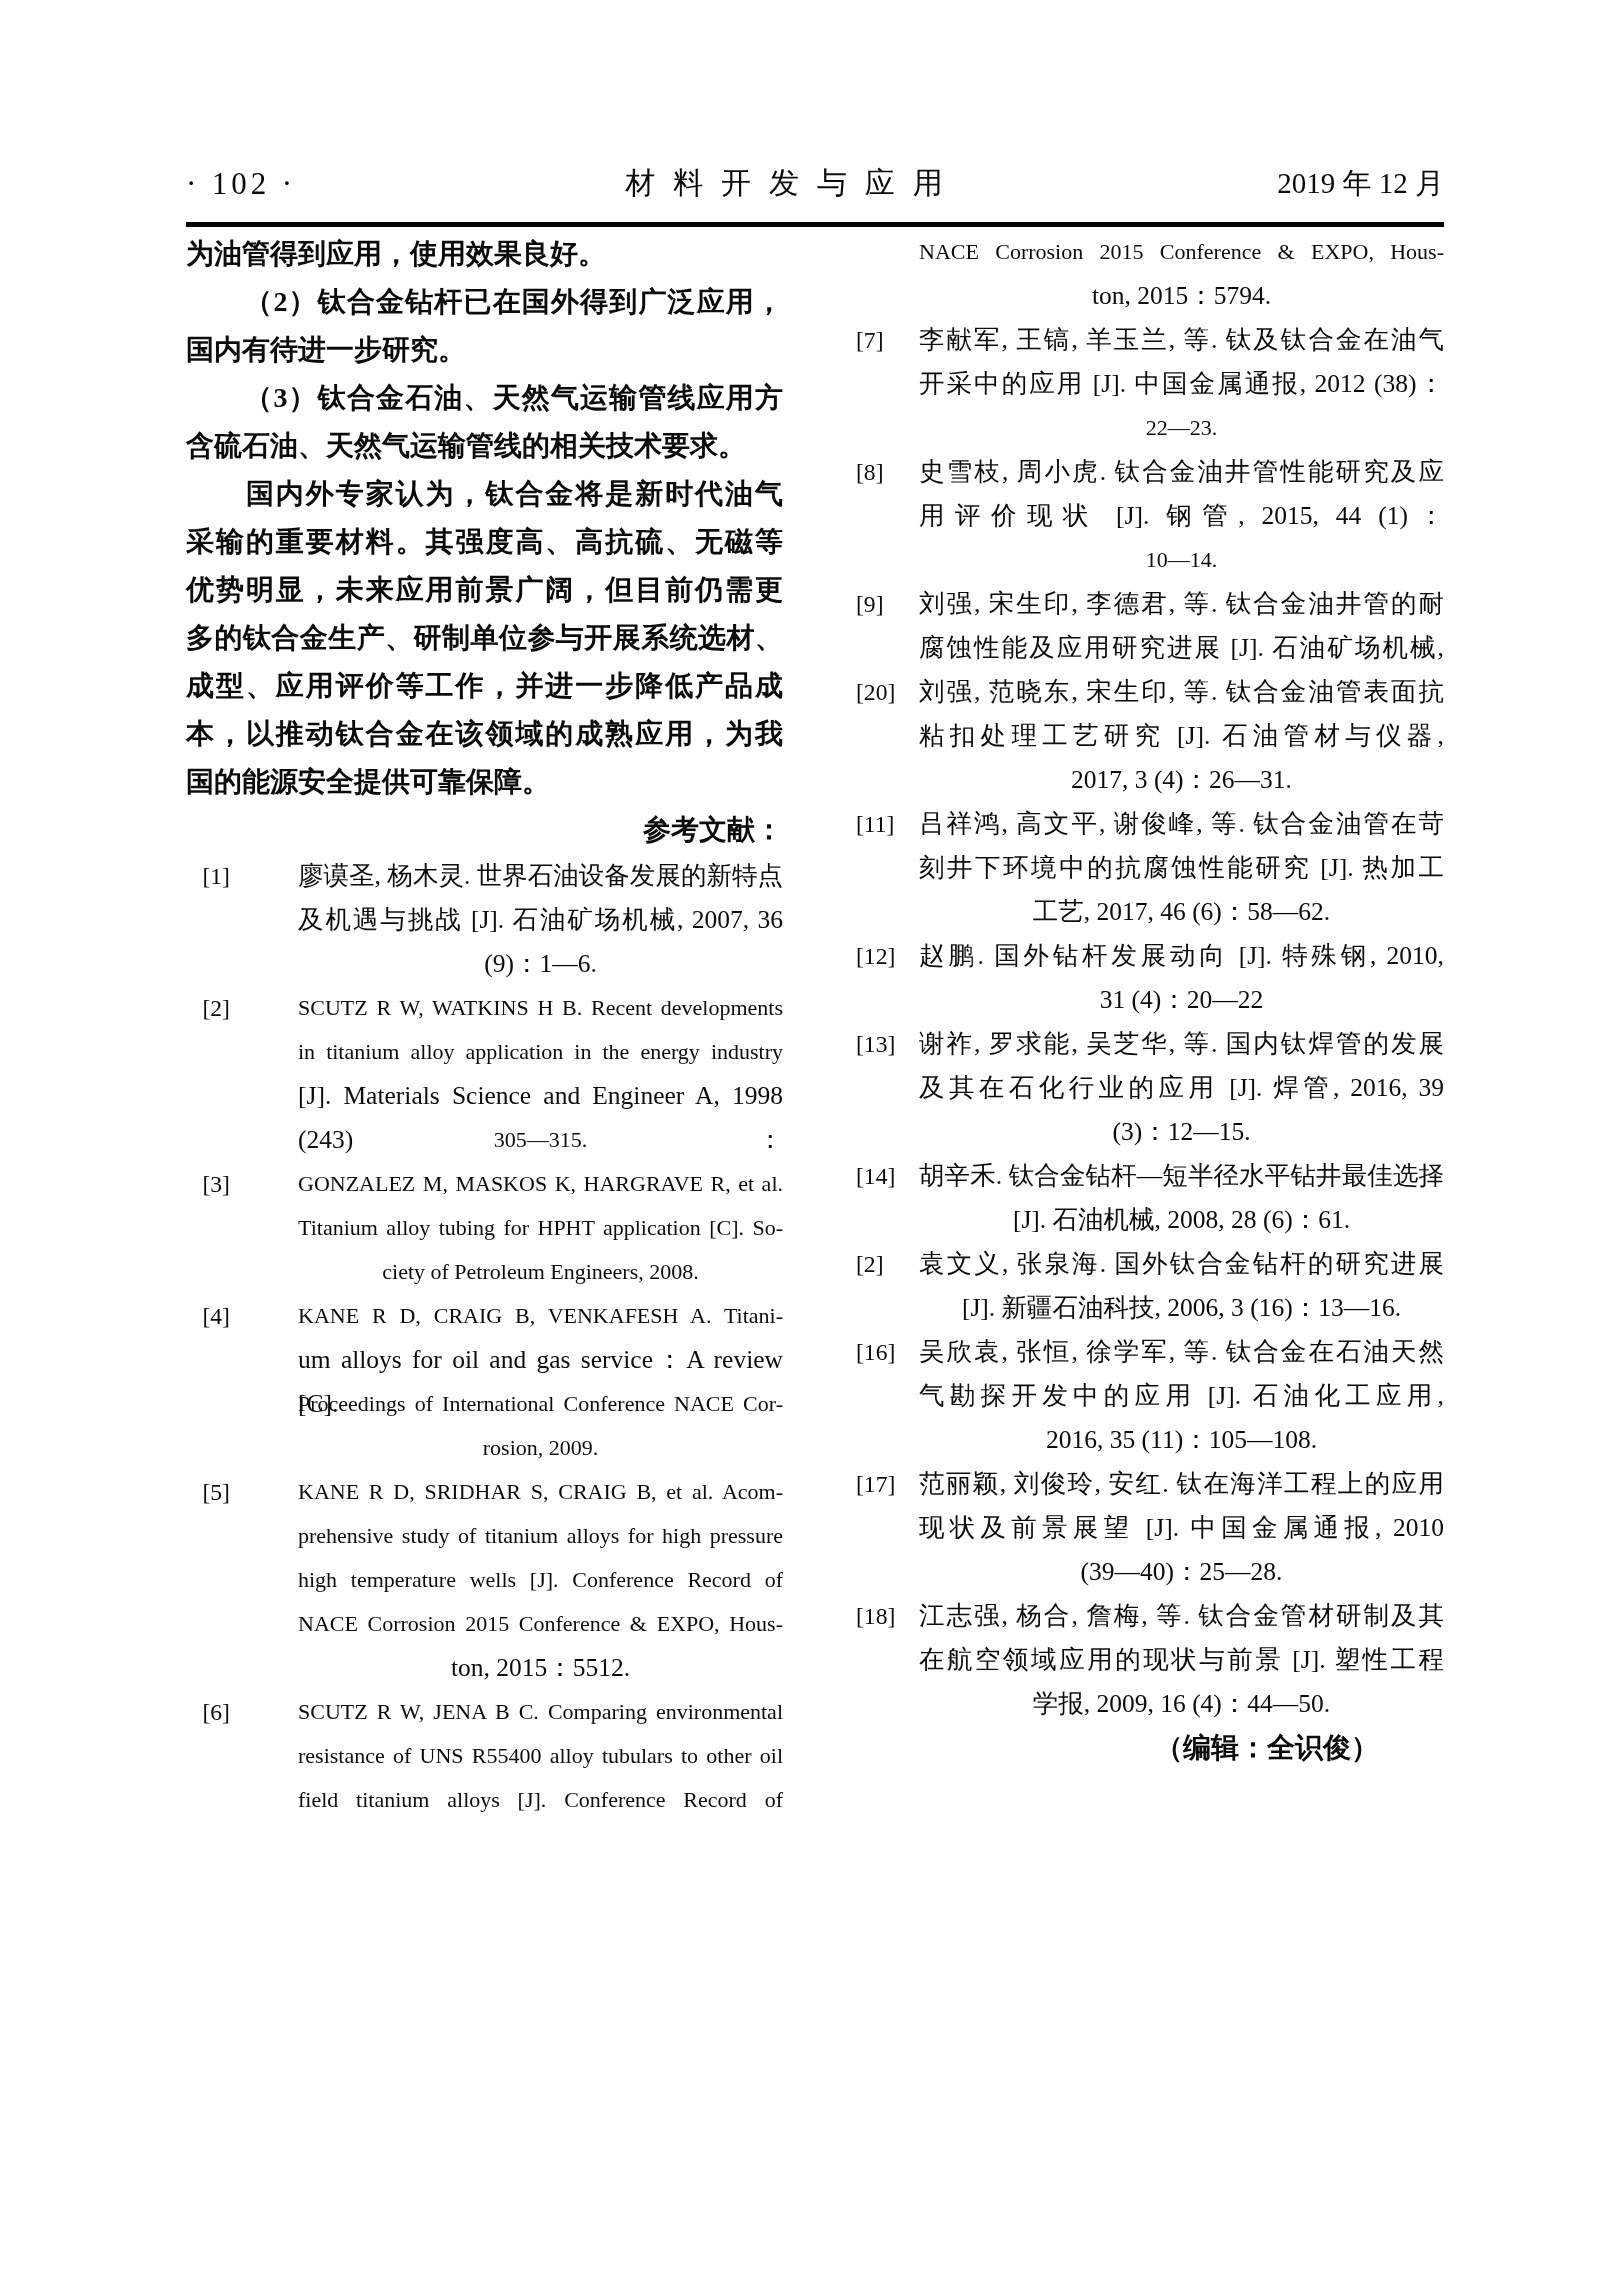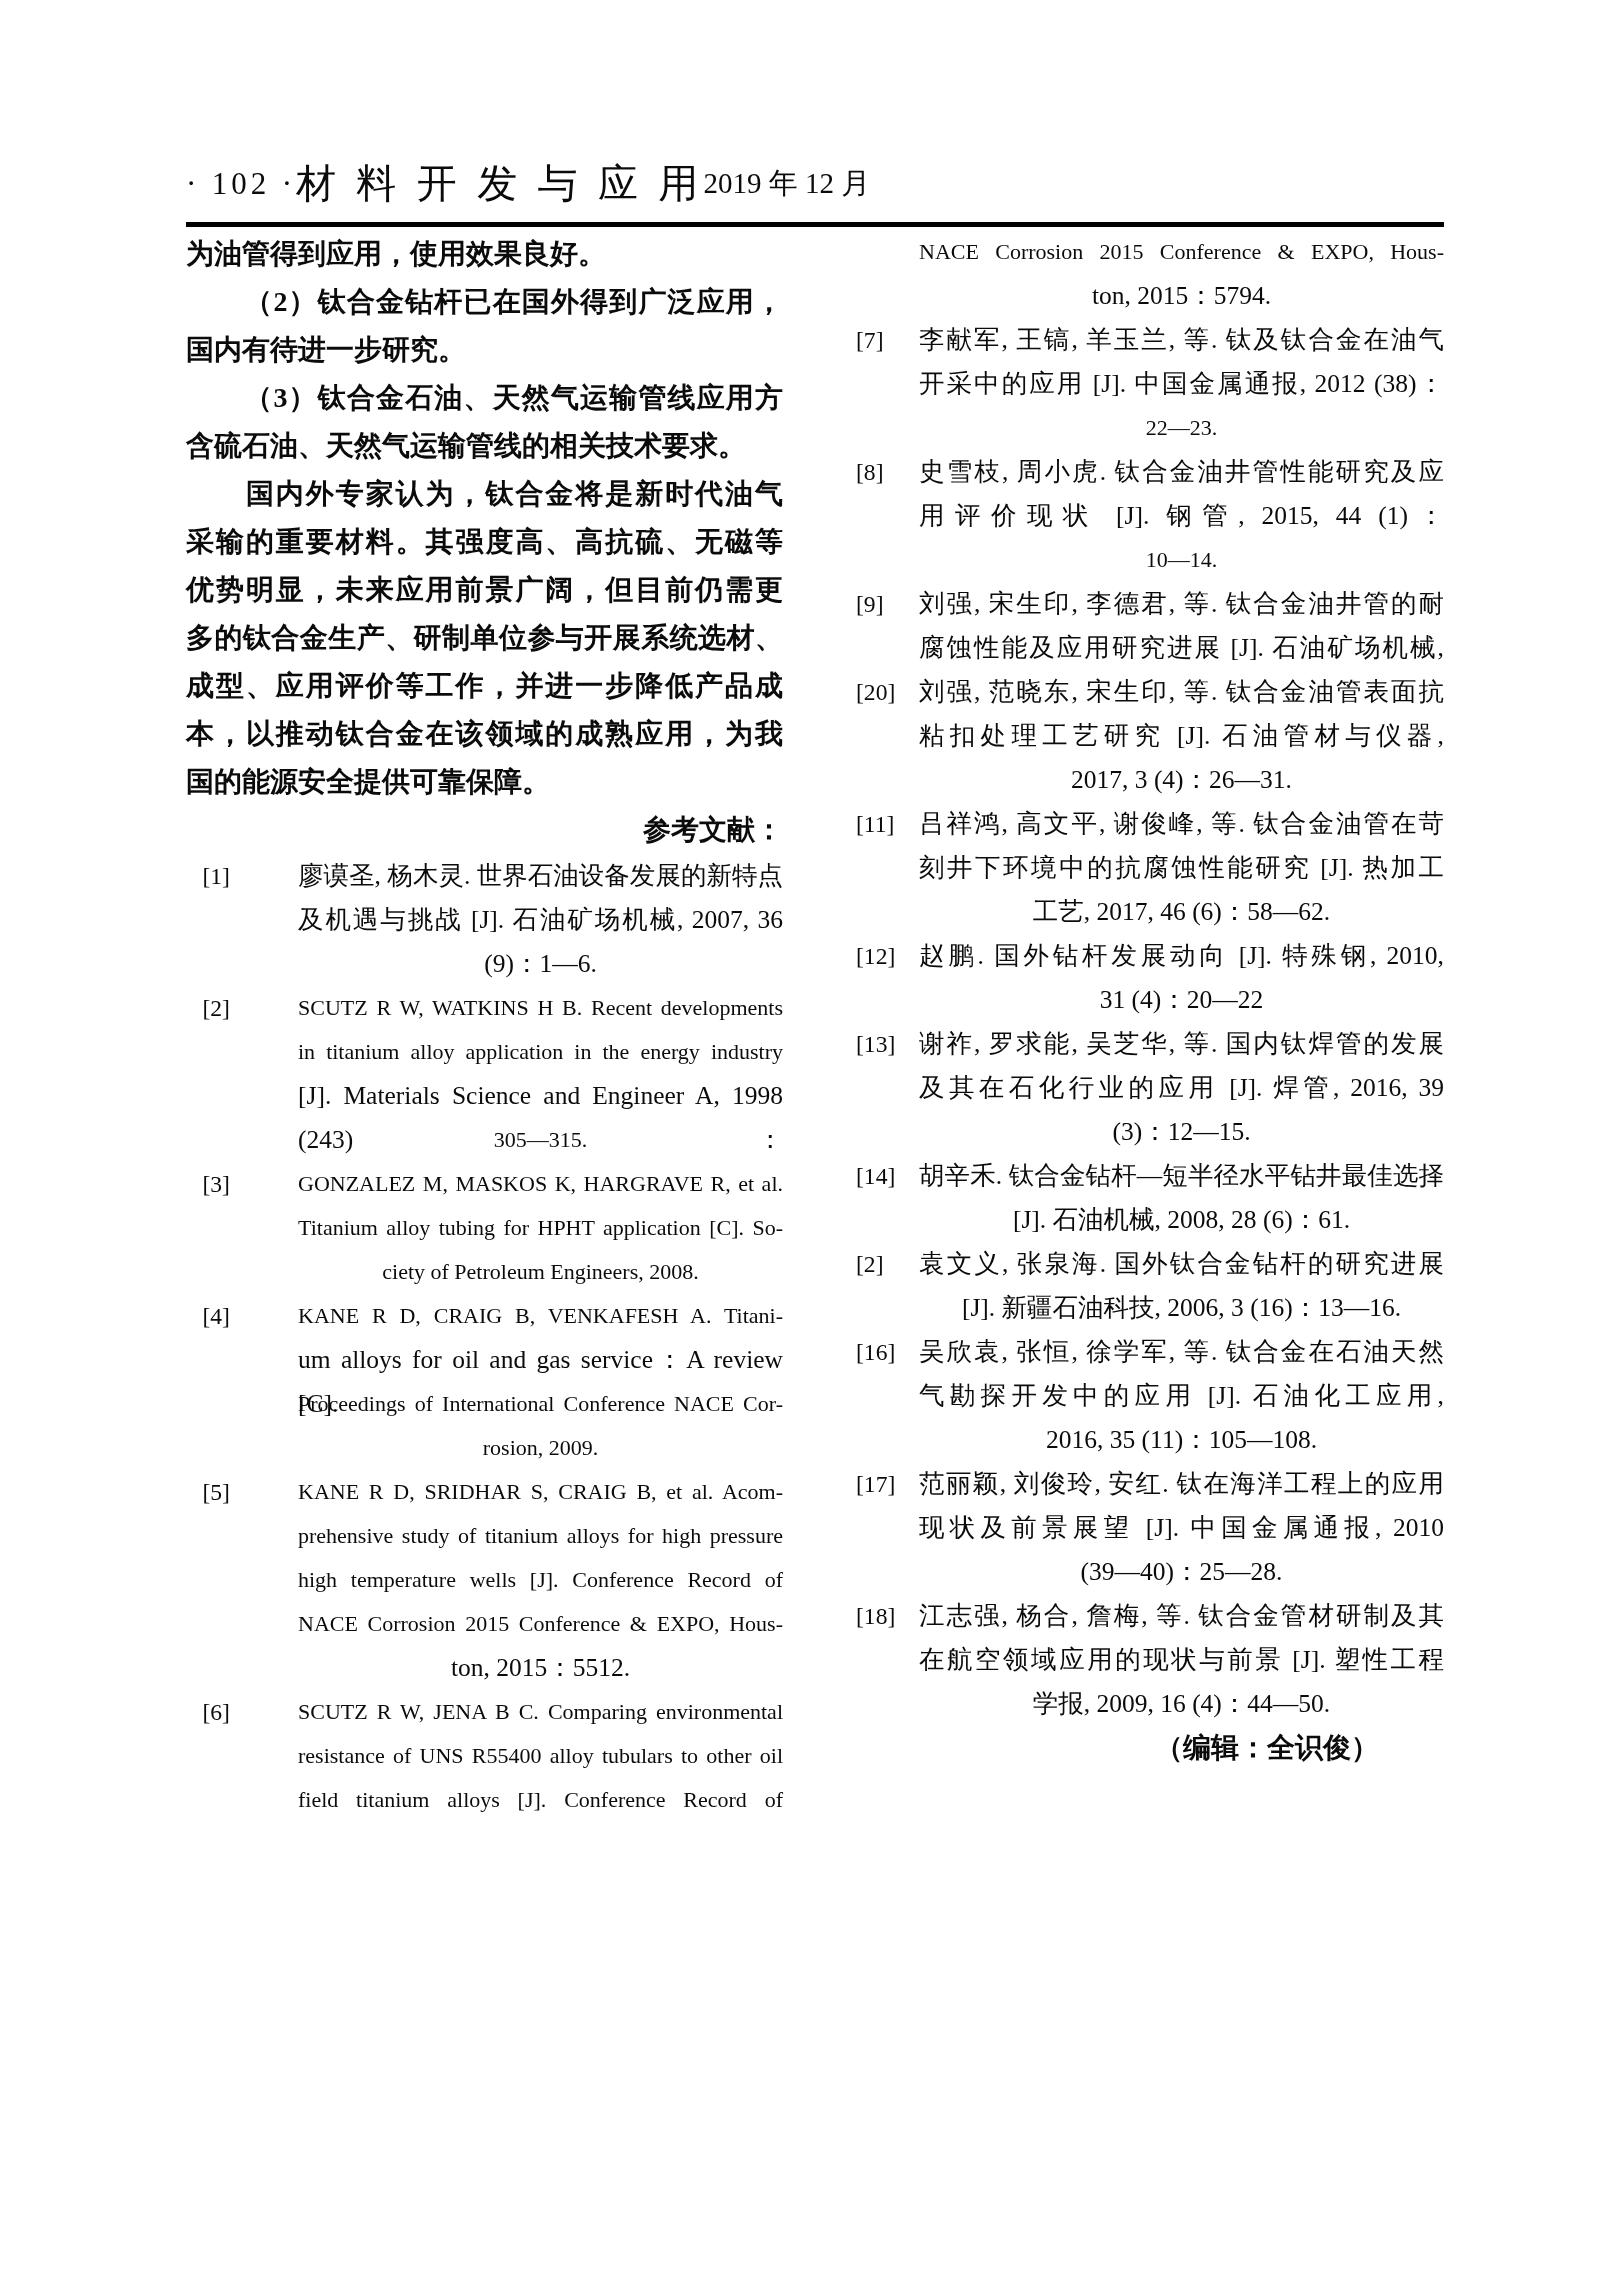--- a/index.html
+++ b/index.html
@@ -17,29 +17,30 @@
     overflow: hidden;
   }
   
   .header {
     position: absolute;
     left: 186px;
     top: 154px;
     width: 1258px;
     height: 59px;
     display: flex;
+    justify-content: space-between;
     align-items: center;
   }
   .page-number {
     font-size: 31px;
     letter-spacing: 3.9px;
     white-space: nowrap;
   }
   .journal-title {
-    font-size: 40px;
+    font-size: 30px;
     letter-spacing: 5.2px;
     white-space: nowrap;
   }
   .issue-date {
     font-size: 29px;
     white-space: nowrap;
   }
   .header-rule {
     position: absolute;
     left: 186px;

